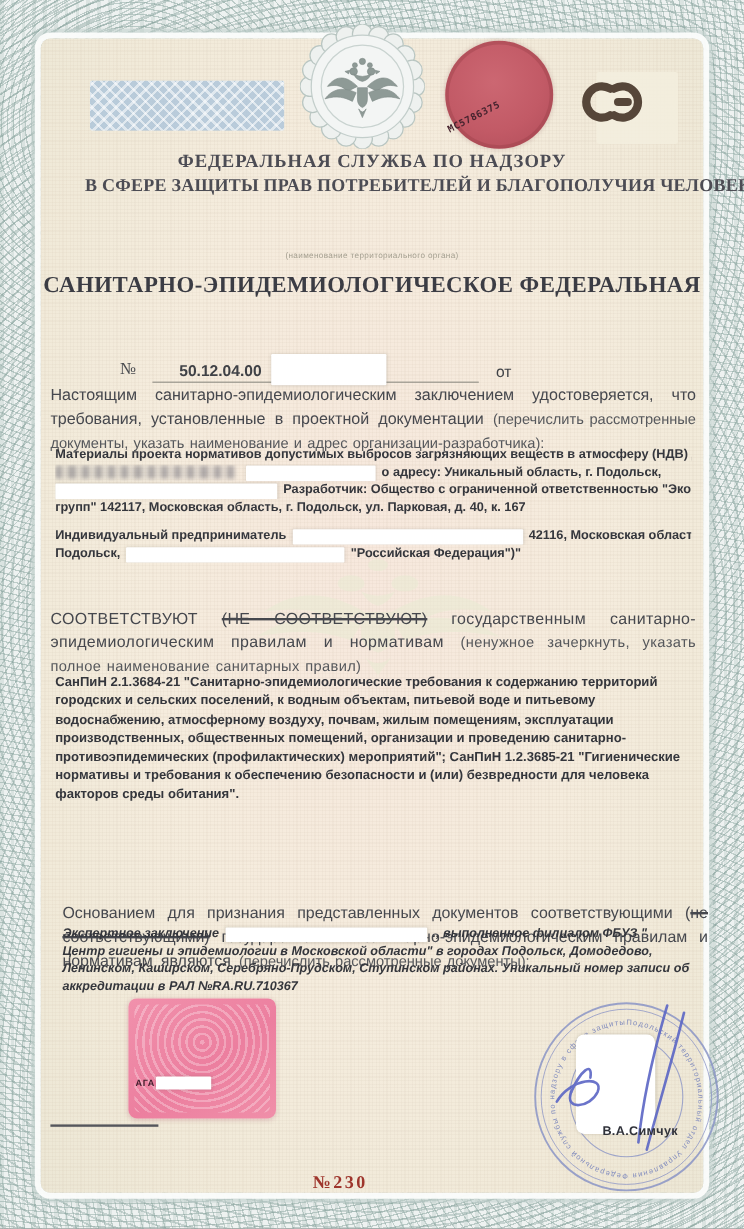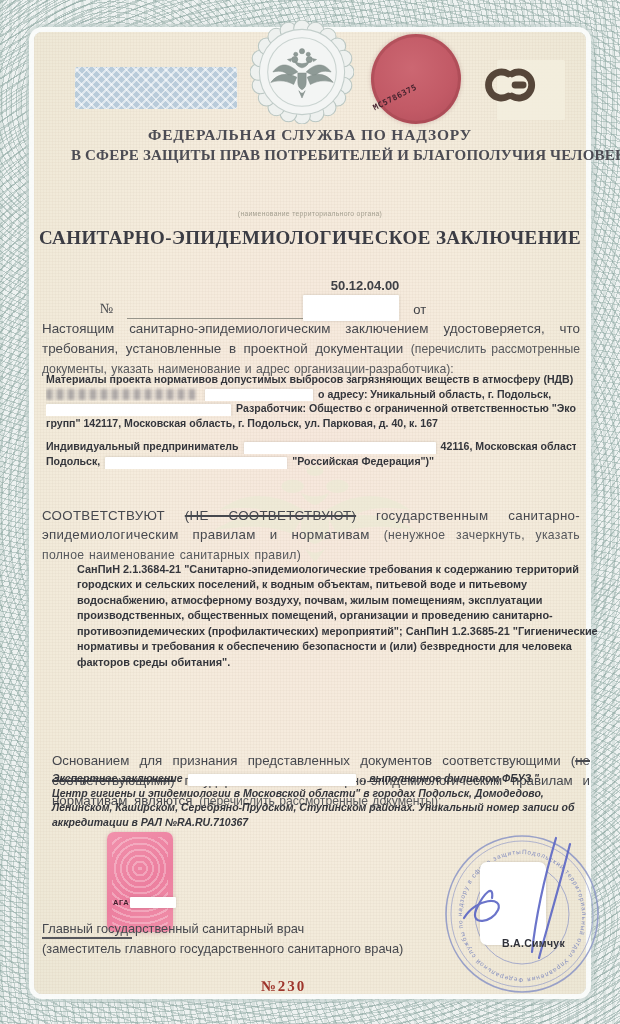--- a/index.html
+++ b/index.html
@@ -56,21 +56,21 @@
   }
   .caption{left:0;top:210px;width:620px;text-align:center;font-size:6.8px;color:#a39e8f;letter-spacing:.3px;}
   .title{
     left:0;top:227px;width:620px;text-align:center;
     font-family:"Liberation Serif",serif;font-weight:bold;font-size:19px;color:#3b3c44;letter-spacing:.4px;
   }
   
   .numrow{left:100px;top:258px;width:470px;display:flex;align-items:flex-end;font-size:13px;color:#3f4146;}
   .numrow .lbl{font-family:"Liberation Serif",serif;font-size:14px;color:#4a4c50;margin-right:14px;padding-bottom:2px;}
   .cell{border-bottom:1px solid #97948a;display:inline-flex;align-items:flex-end;}
-  .cell-num{width:250px;padding-left:22px;flex-direction:column;}
+  .cell-num{width:250px;padding-left:22px;}
   .cell-num .v{font-weight:bold;padding-bottom:2px;}
   .cell-date{width:150px;justify-content:center;margin-left:12px;}
   .cell-date .v{font-weight:bold;padding-bottom:2px;}
   .ot{margin-left:14px;padding-bottom:2px;margin-top:44px;}
   .wbox{
     display:inline-block;background:#fff;vertical-align:middle;
     box-shadow:0 0 3px rgba(60,60,50,.18);border-radius:1px;
   }
   .wbox-num{width:96px;height:26px;margin-left:8px;margin-bottom:-3px;}
   
@@ -82,28 +82,29 @@
   .blur-name{
     display:inline-block;width:150px;height:11px;vertical-align:middle;margin-right:4px;border-radius:2px;
     background:repeating-linear-gradient(90deg, rgba(90,90,105,.45) 0 6px, rgba(160,160,170,.18) 6px 11px);
     filter:blur(1.6px);
   }
   .wbox-line{height:13px;margin:0 5px;margin-bottom:-2px;}
   .gap{height:9px;}
   .watermark{left:175px;top:425px;width:280px;height:170px;opacity:.55;}
   .p-correspond{left:42px;top:506px;width:538px;font-size:13.3px;line-height:1.45;word-spacing:4px;letter-spacing:.3px;}
   .struck{text-decoration:line-through;text-decoration-thickness:1.5px;}
-  .sanpin{left:46px;top:562px;width:530px;font-size:10.9px;font-weight:bold;color:#34363c;line-height:1.42;text-align:left;margin-left:31px;}
+  .sanpin{left:46px;top:562px;width:530px;font-size:10.9px;font-weight:bold;color:#34363c;line-height:1.42;text-align:left;}
   .p-basis{left:52px;top:723px;width:538px;font-size:13.3px;line-height:1.5;word-spacing:3px;margin-top:28px;}
   .expert{left:52px;top:771px;width:524px;font-size:10.5px;font-weight:bold;color:#34363c;line-height:1.4;font-style:italic;}
   
   .pink-stamp{
-    left:107px;top:832px;width:66px;height:100px;border-radius:7px;
+    left:107px;top:832px;width:82px;height:100px;border-radius:7px;
     background:linear-gradient(145deg,#f191ac 0%,#ec7f9f 55%,#f08fa9 100%);
     box-shadow:0 1px 4px rgba(160,60,90,.25);
+    padding-left:41px;
   }
   .pink-stamp::before{
     content:"";position:absolute;inset:5px;border-radius:5px;
     background:repeating-radial-gradient(circle at 50% 35%, rgba(255,255,255,.28) 0 2px, transparent 2px 6px);
   }
   .pink-row{position:absolute;left:6px;bottom:24px;display:flex;align-items:center;}
   .pink-serial{font-size:7.5px;font-weight:bold;color:#43202e;letter-spacing:.5px;}
   .wbox-pink{width:46px;height:11px;margin-left:1px;}
   
   .stamp-svg{left:436px;top:830px;width:172px;height:168px;}
@@ -178,21 +179,21 @@
     <g fill="none" stroke="#564639" stroke-width="11" stroke-linecap="round">
       <path d="M52,22 A21,21 0 1 0 52,58"></path>
       <path d="M58,22 A21,21 0 1 1 58,58"></path>
       <path d="M63,40 h13"></path>
     </g>
   </svg>
 
   <div class="abs h-serif h1">ФЕДЕРАЛЬНАЯ СЛУЖБА ПО НАДЗОРУ</div>
   <div class="abs h-serif h2">В СФЕРЕ ЗАЩИТЫ ПРАВ ПОТРЕБИТЕЛЕЙ И БЛАГОПОЛУЧИЯ ЧЕЛОВЕКА</div>
   <div class="abs caption">(наименование территориального органа)</div>
-  <div class="abs title">САНИТАРНО-ЭПИДЕМИОЛОГИЧЕСКОЕ ЗАКЛЮЧЕНИЕ</div>
+  <div class="abs title">САНИТАРНО-ЭПИДЕМИОЛОГИЧЕСКОЕ ФЕДЕРАЛЬНАЯ</div>
 
   <div class="abs numrow">
     <span class="lbl">№</span>
     <span class="cell cell-num">
       <span class="v">50.12.04.00</span>
       <span class="wbox wbox-num"></span>
     </span>
     <span class="ot">от</span>
   </div>
 
@@ -269,20 +270,16 @@
   <svg class="abs sig-svg" viewBox="0 0 172 168">
     <g fill="none" stroke="#5b66c5" stroke-width="2.2" stroke-linecap="round" opacity=".9">
       <path d="M120,8 C110,42 100,84 96,122"></path>
       <path d="M134,14 C124,54 112,94 103,128"></path>
       <path d="M28,88 C40,68 68,66 62,80 C56,93 34,96 40,80"></path>
       <path d="M40,80 C48,62 58,54 56,68"></path>
     </g>
   </svg>
   <div class="abs sig-name">В.А.Симчук</div>
 
-  <div class="abs sign">
-    <div>Главный государственный санитарный врач</div>
-    <div>(заместитель главного государственного санитарного врача)</div>
-  </div>
   <div class="abs sign-underline"></div>
 
   <div class="abs footer-no">№230</div>
 </div>
 
 </body></html>

